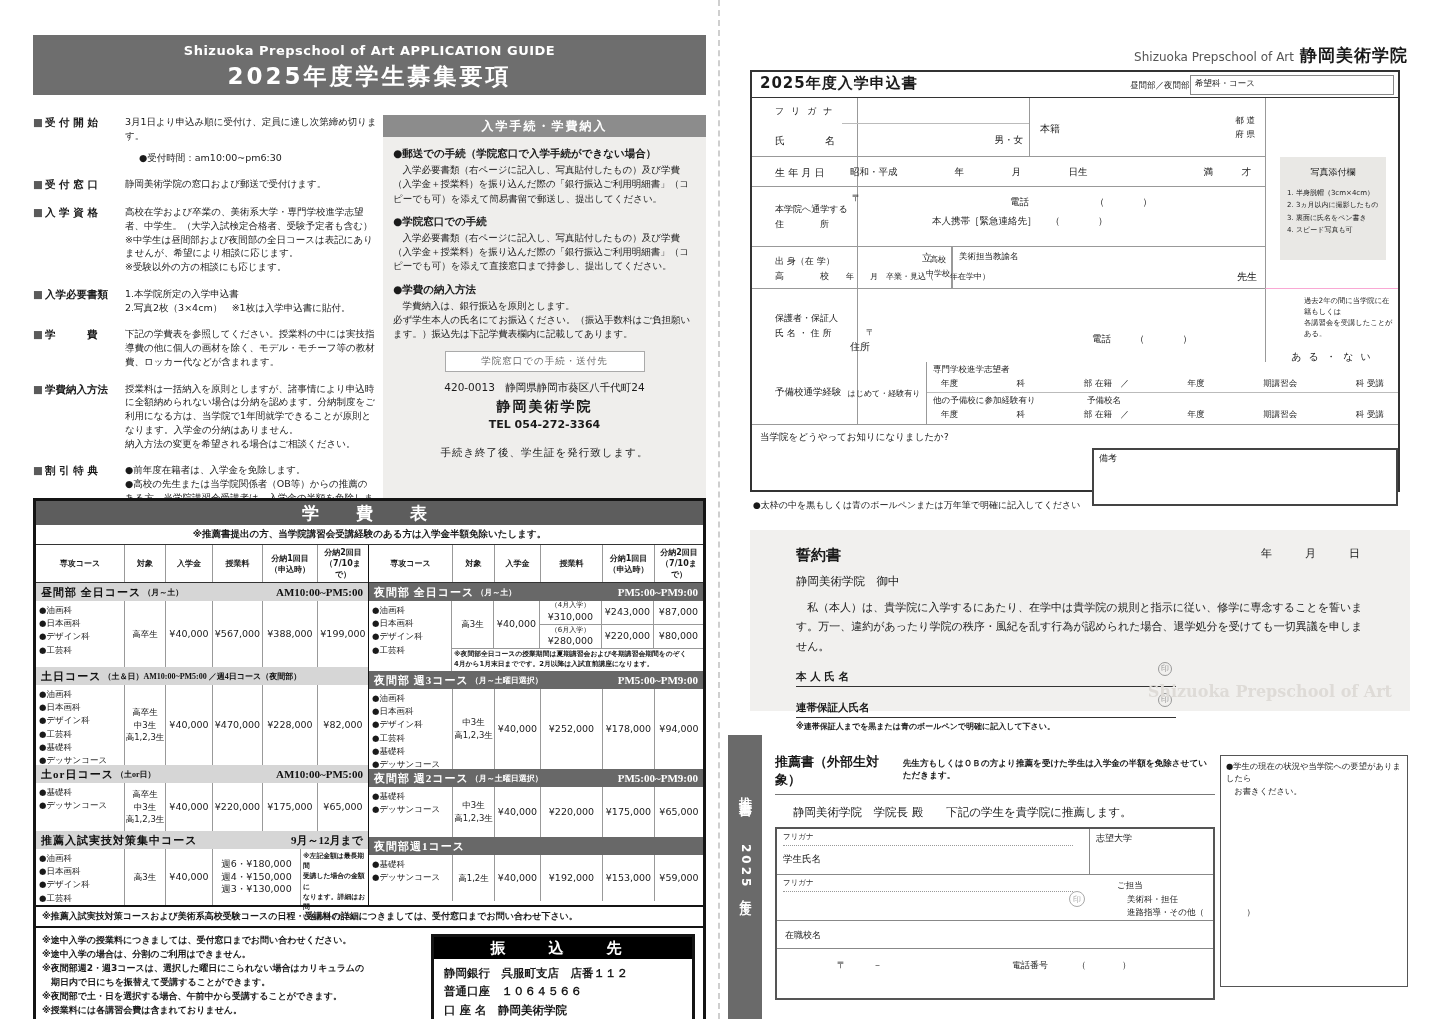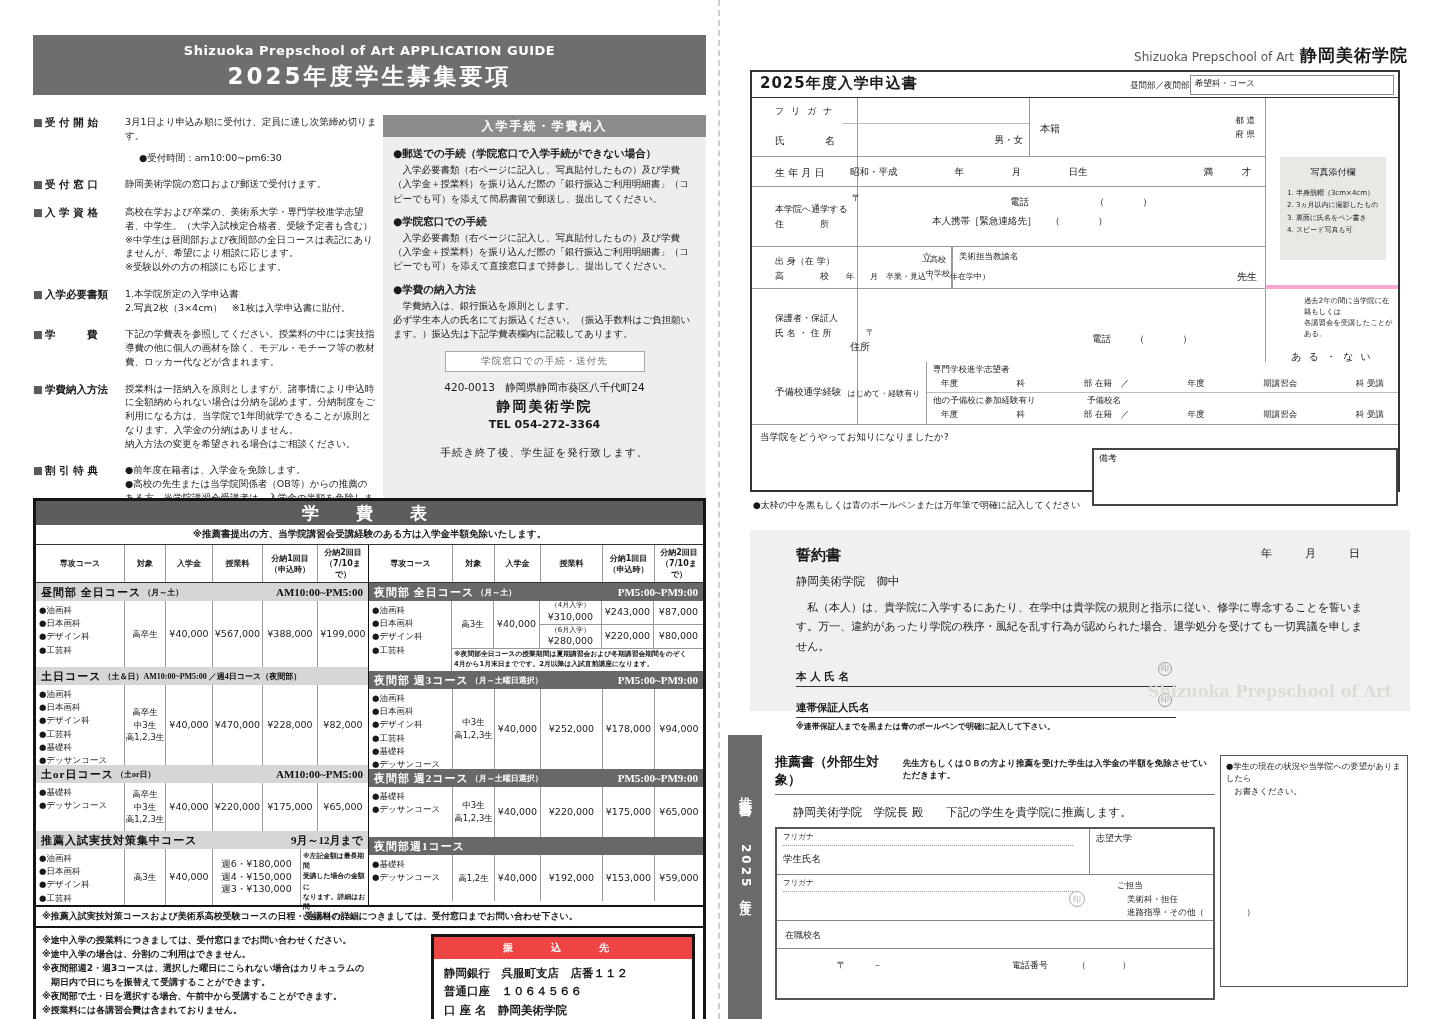--- a/index.html
+++ b/index.html
@@ -64,39 +64,39 @@
   .colstack { display:flex; flex-direction:column; flex:1; }
   .rowflex { display:flex; flex:1; }
   .mlabel { font-size:7px; display:block; }
   .night-foot { font-size:6.8px; line-height:1.45; border-top:1px solid #999; padding:1px 2px; font-weight:bold; }
   .opt-note { font-size:6.8px; line-height:1.5; padding:2px 2px; align-items:flex-start; font-weight:bold; }
   .span-note { border-top:2px solid #141414; font-size:9px; font-weight:bold; padding:3px 6px; }
   .fee-bottom { border-top:2px solid #141414; display:flex; }
   .fee-notes { flex:1; font-size:9px; font-weight:bold; line-height:1.55; padding:6px 6px; }
   .bank-col { width:280px; padding:6px 8px 4px 8px; }
   .bank-box { border:3px solid #141414; }
-  .bank-head { height:22px; background:#ef4444; color:#fff; font-weight:bold; font-size:10px; letter-spacing:14px; text-align:center; line-height:22px; }
+  .bank-head { height:22px; background:#000000; color:#fff; font-weight:bold; font-size:15px; letter-spacing:14px; text-align:center; line-height:22px; }
   .bank-body { padding:5px 10px; font-size:11.5px; font-weight:bold; line-height:1.6; }
 
   
   .page-right { position:absolute; left:750px; top:0; width:660px; height:1019px; }
   .logo { position:absolute; top:44px; right:2px; }
   .logo .en { font-size:12px; color:#555; margin-right:6px; }
   .logo .jp { font-size:17px; font-weight:bold; letter-spacing:1px; }
 
   .form { position:absolute; top:70px; left:0; width:650px; height:422px; border:2px solid #333; background:#fff; }
   .f-title-row { height:26px; border-bottom:1px solid #333; position:relative; }
   .f-title { position:absolute; left:8px; top:2px; font-size:15px; font-weight:bold; letter-spacing:1px; }
   .f-dept { position:absolute; left:378px; top:8px; font-size:8.5px; }
   .f-course { position:absolute; left:438px; top:3px; width:204px; height:20px; border:1px solid #888; font-size:8.5px; padding:2px 4px; }
   .rows { position:absolute; left:0; top:26px; width:513px; }
   .frow { position:relative; border-bottom:1px solid #999; }
   .lblcell { position:absolute; left:16px; top:0; bottom:0; width:90px; border-right:1px solid #999; font-size:10px; }
   .flbl { position:absolute; left:7px; }
-  .photo-col { position:absolute; left:513px; top:26px; width:133px; height:191px; border-left:1px solid #999; border-bottom:4px solid #f9a8d4; }
+  .photo-col { position:absolute; left:513px; top:26px; width:133px; height:191px; border-left:1px solid #999; border-bottom:1px solid #f9a8d4; }
   .photo-box { position:absolute; left:14px; top:59px; width:106px; height:103px; background:#e9e8e5; }
   .photo-box .pt { text-align:center; font-size:9px; padding-top:9px; }
   .photo-box .pn { font-size:7px; line-height:1.75; padding:8px 6px 0 7px; }
   .hist-cell { position:absolute; left:513px; top:217px; width:133px; height:73px; border-left:1px solid #999; }
   .hist-note { font-size:7.3px; line-height:1.5; padding:7px 4px 0 6px;margin-left:32px; }
   .hist-choice { text-align:center; font-size:10px; margin-top:10px; letter-spacing:2px; }
   .f6 { position:absolute; left:0; top:290px; width:646px; height:63px; border-bottom:1px solid #999; }
   .f7 { position:absolute; left:0; top:353px; width:646px; height:65px; }
   .remarks { position:absolute; left:340px; top:376px; width:306px; height:58px; border:2px solid #444; background:#fff; font-size:9px; padding:2px 5px; }
   .pen-note { position:absolute; top:499px; left:3px; font-size:9px; }

